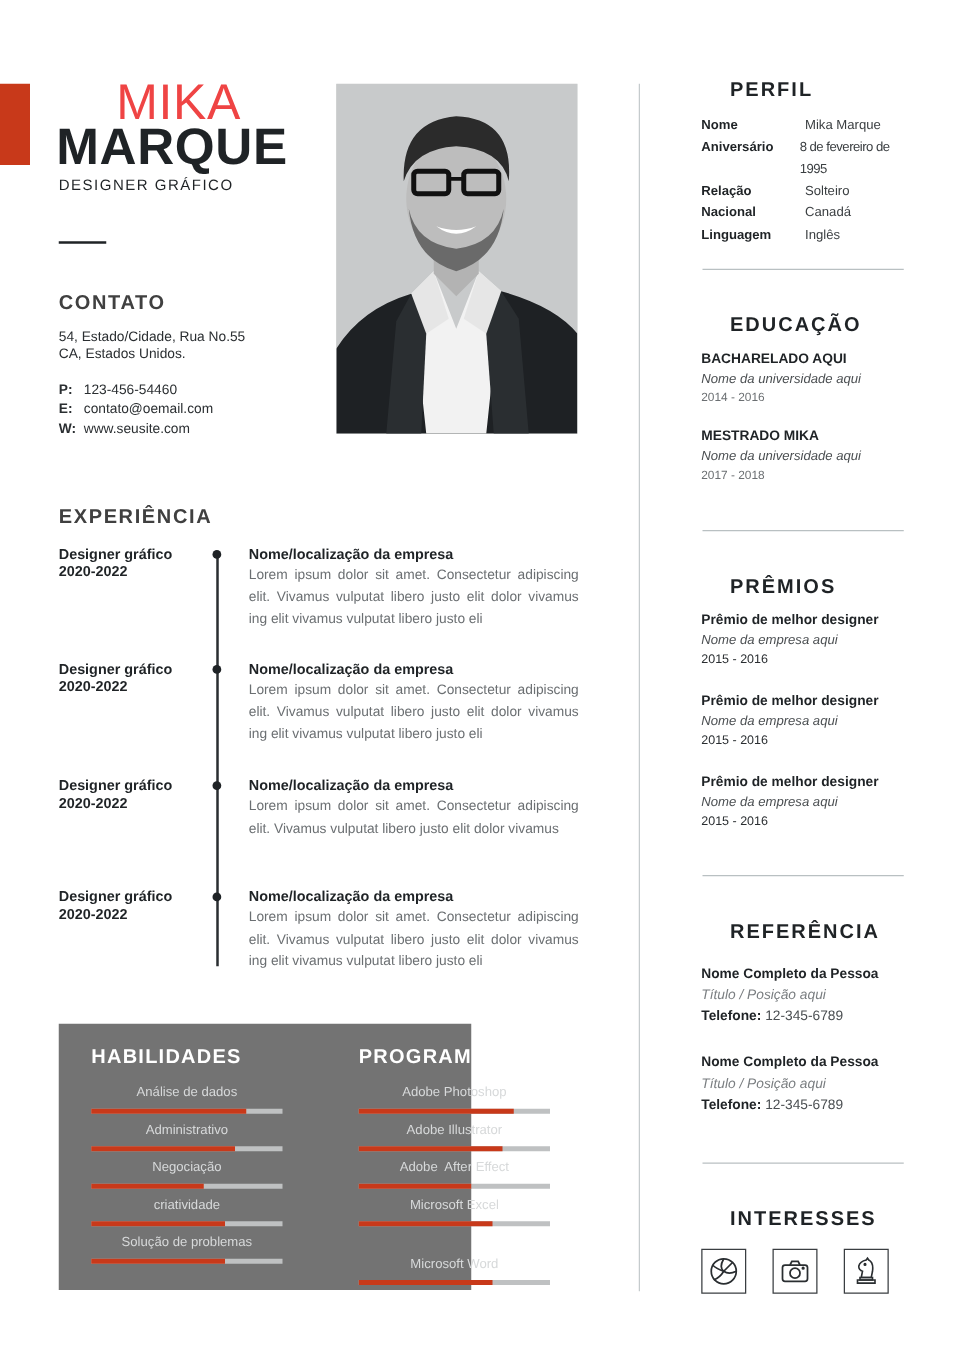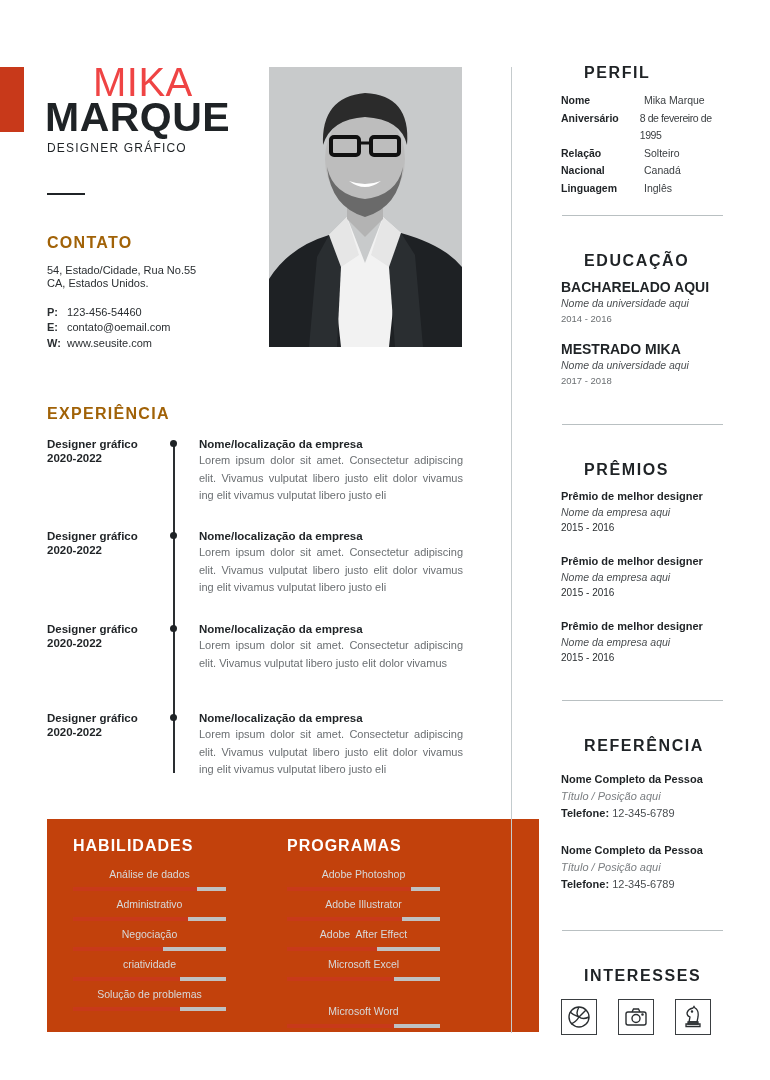--- a/index.html
+++ b/index.html
@@ -8,41 +8,41 @@
   .abs { position: absolute; }
 
   
   .accent-bar { left: 0; top: 67px; width: 24px; height: 65px; background: #c8391a; }
   .name-first { left: 46px; top: 60px; font-size: 40px; font-weight: 400; letter-spacing: 0.5px; color: #ef4444; line-height: 44px; margin-left: 47px; }
   .name-last { left: 45px; top: 95px; font-size: 41px; font-weight: 700; letter-spacing: 0.5px; color: #1f2326; line-height: 44px; }
   .role { left: 47px; top: 141px; font-size: 12px; letter-spacing: 1.2px; color: #1f2326; }
   .short-rule { left: 47px; top: 193px; width: 38px; height: 2px; background: #1f2326; }
 
   
-  .sec-title { font-size: 16px; font-weight: 700; letter-spacing: 1.3px; color: #a16207; }
+  .sec-title { font-size: 16px; font-weight: 700; letter-spacing: 1.3px; color: #404040; }
   .contact-title { left: 47px; top: 234px; }
   .contact-addr { left: 47px; top: 264px; font-size: 11px; line-height: 13px; color: #2a2e31; }
   .contact-list { left: 47px; top: 304px; font-size: 11px; color: #2a2e31; }
   .contact-row { display: flex; height: 15.5px; align-items: center; }
   .contact-row .k { width: 20px; font-weight: 700; }
 
   
   .photo { left: 269px; top: 67px; width: 193px; height: 280px; background: #c9cbcc; overflow: hidden; }
 
   
   .exp-title { left: 47px; top: 405px; }
   .timeline-line { left: 173px; top: 441px; width: 2px; height: 332px; background: #2a2e31; }
   .exp-item { left: 47px; width: 420px; }
   .exp-role { position: absolute; left: 0; top: 0; font-size: 11.5px; font-weight: 700; color: #1f2326; line-height: 14px; }
   .exp-dot { position: absolute; left: 123px; top: 3px; width: 7px; height: 7px; border-radius: 50%; background: #1f2326; }
   .exp-company { position: absolute; left: 152px; top: 0; font-size: 11.5px; font-weight: 700; color: #1f2326; line-height: 14px; }
   .exp-desc { position: absolute; left: 152px; top: 15px; width: 264px; font-size: 11px; line-height: 17.5px; color: #6b6f72; text-align: justify; }
 
   
-  .skills-panel { left: 47px; top: 819px; width: 492px; height: 213px; background: #c2410c; }
+  .skills-panel { left: 47px; top: 819px; width: 330px; height: 213px; background: #737373; }
   .panel-col { position: absolute; top: 0; width: 160px; }
   .panel-col.left { left: 26px; }
   .panel-col.right { left: 240px; }
   .panel-title { position: absolute; left: 0; top: 18px; font-size: 16px; font-weight: 700; letter-spacing: 1px; color: #ffffff; }
   .skill { position: absolute; left: 0; width: 153px; }
   .skill-label { font-size: 10.5px; color: #d7d9da; line-height: 12px; text-align: center; }
   .bar { margin-top: 7px; height: 4px; background: #bfc1c2; position: relative; }
   .bar-fill { position: absolute; left: 0; top: 0; height: 4px; background: #c8391a; }
 
   
@@ -50,21 +50,21 @@
 
   
   .rc { left: 561px; width: 170px; }
   .rc-title { font-size: 16px; font-weight: 700; letter-spacing: 1.6px; color: #1f2326; margin-left: 23px; }
   .hsep { left: 562px; width: 161px; height: 1px; background: #b9c0c2; }
 
   .perfil-row { display: flex; font-size: 10.5px; line-height: 17.6px; }
   .perfil-row .k { width: 83px; font-weight: 700; color: #1f2326; }
   .perfil-row .v { color: #3a3e41; }
 
-  .edu-degree { font-size: 14px; font-weight: 700; color: #1f2326; line-height: 15px; }
+  .edu-degree { font-size: 11px; font-weight: 700; color: #1f2326; line-height: 15px; }
   .italic-sub { font-size: 10.5px; font-style: italic; color: #4a4e51; line-height: 16px; }
   .date-sub { font-size: 9.5px; color: #6b6f72; line-height: 15px; }
   .award-title { font-size: 11px; font-weight: 700; color: #1f2326; line-height: 15px; }
   .award-date { font-size: 10px; color: #2a2e31; line-height: 15px; }
   .ref-name { font-size: 11px; font-weight: 700; color: #1f2326; line-height: 17px; }
   .ref-title { font-size: 11px; font-style: italic; color: #7a7e81; line-height: 17px; }
   .ref-phone { font-size: 11px; color: #4a4e51; line-height: 17px; }
   .ref-phone b { color: #1f2326; }
 
   .interest-icons { left: 561px; top: 999px; display: flex; gap: 21px; }

